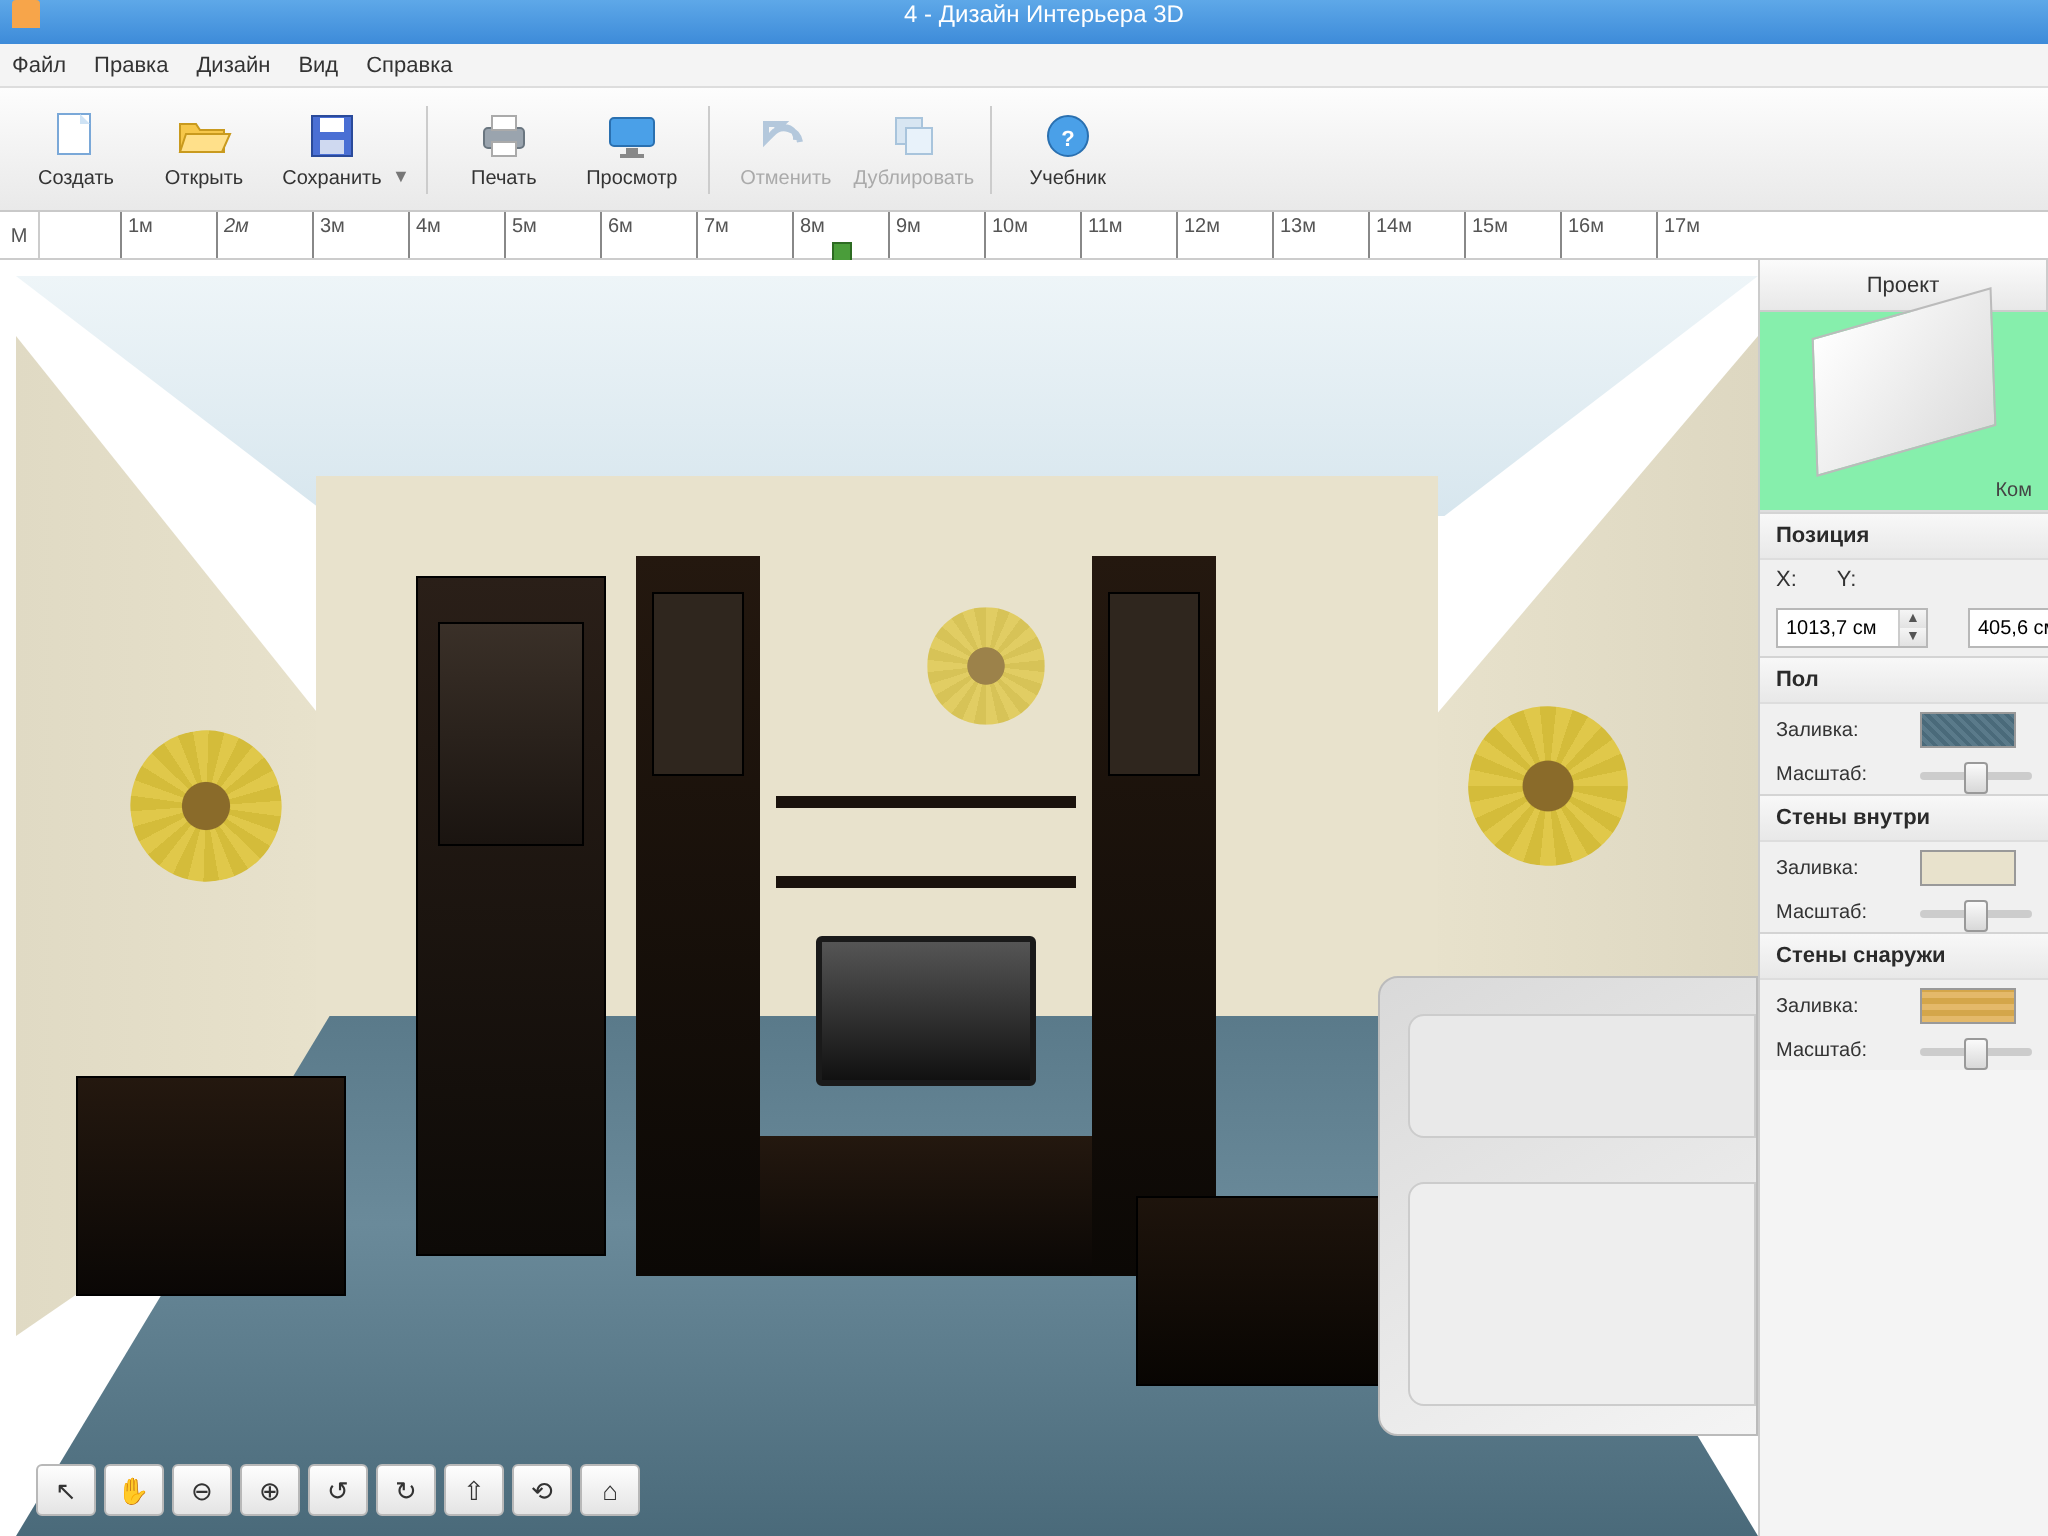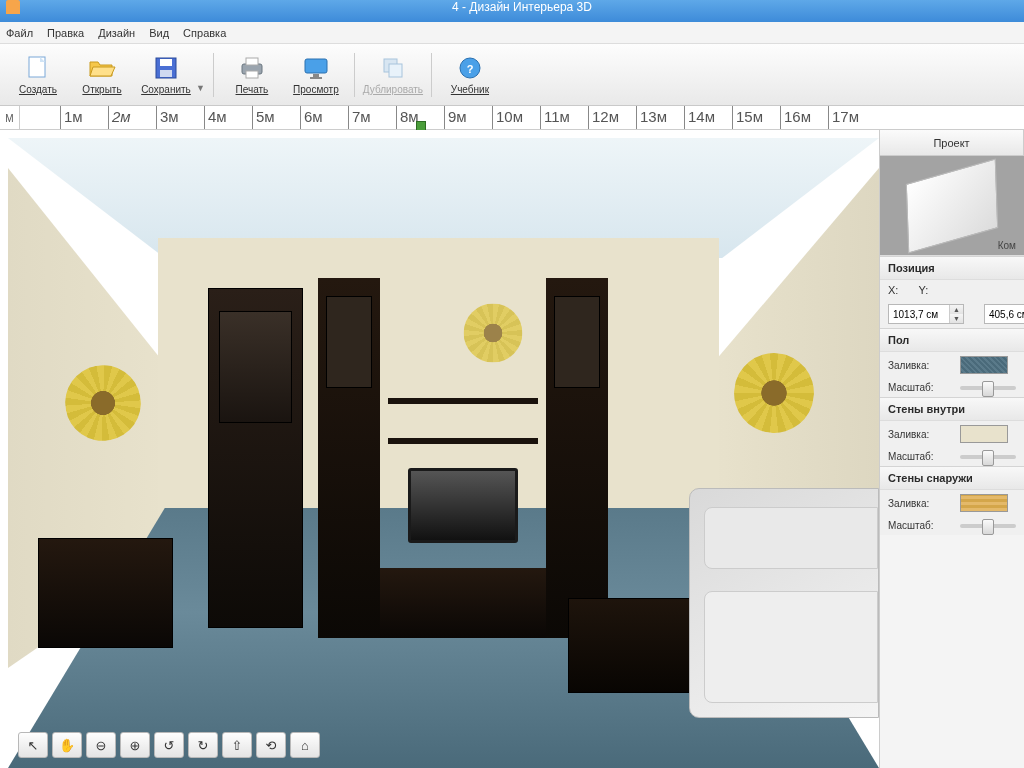--- a/index.html
+++ b/index.html
@@ -9,30 +9,30 @@
 .titlebar .home-icon { width: 14px; height: 14px; background: #f7a54a; border-radius: 2px 2px 0 0; position: relative; }
 .titlebar .home-icon::before { content:""; position:absolute; top:-6px; left:-1px; border-left:8px solid transparent; border-right:8px solid transparent; border-bottom:6px solid #f7a54a; }
 .titlebar .title { flex: 1; text-align: center; font-size: 12px; }
 
 .menubar { height: 22px; background: #f4f4f4; border-bottom: 1px solid #ddd; display: flex; align-items: center; padding: 0 6px; gap: 14px; }
 .menubar span { color: #333; }
 
 .toolbar { height: 62px; background: linear-gradient(#fdfdfd,#e9e9e9); border-bottom: 1px solid #c9c9c9; display: flex; align-items: center; padding: 0 8px; gap: 4px; }
 .tool-btn { display: flex; flex-direction: column; align-items: center; justify-content: center; width: 60px; height: 54px; border: 1px solid transparent; border-radius: 4px; cursor: pointer; }
 .tool-btn .ic { width: 28px; height: 28px; display: flex; align-items: center; justify-content: center; }
-.tool-btn .lbl { margin-top: 2px; color: #333; font-size: 10px; text-decoration: underline; }
+.tool-btn .lbl { margin-top: 2px; color: #333; font-size: 10px; }
 .tool-btn.dis .lbl { color: #aaa; }
 .tool-sep { width: 1px; height: 44px; background: #ccc; margin: 0 4px; }
 .drop-ar { color: #777; font-size: 9px; padding-top: 26px; margin-left: -4px; }
 
 .ruler { height: 24px; background: #fff; border-bottom: 1px solid #ccc; display: flex; align-items: flex-start; padding-left: 20px; position: relative; }
 .ruler .corner { position: absolute; left:0; top:0; width:20px; height:24px; border-right:1px solid #ccc; display:flex; align-items:center; justify-content:center; color:#555; font-size:10px; }
 .ruler .ticks { flex:1; position: relative; height: 100%; }
 .ruler .tick { position:absolute; top:0; height: 100%; border-left:1px solid #888; }
-.ruler .tick span { position:absolute; top:2px; left:3px; color:#555; font-size:15px; }
+.ruler .tick span { position:absolute; top:2px; left:3px; color:#555; font-size:10px; }
 .ruler .marker { position:absolute; bottom:-2px; width:10px; height:10px; background:#4a9d3a; border:1px solid #2d6b22; left: 416px; }
 
 .work { display:flex; height: calc(768px - 22px - 22px - 62px - 24px); }
 .canvas-wrap { flex:1; position:relative; background:#fff; display:flex; flex-direction:column; }
 .view3d { flex:1; margin:8px 0 0 8px; position:relative; overflow:hidden; }
 
 
 .room { position:absolute; inset:0; }
 .ceiling { position:absolute; top:0; left:0; right:0; height:120px; background:linear-gradient(#eef5f8,#d7e6ee); clip-path: polygon(0 0,100% 0,82% 100%,18% 100%); }
 .backwall { position:absolute; top:100px; left:150px; right:160px; bottom:200px; background:#e8e2cc; }
@@ -60,21 +60,21 @@
 .sofa { position:absolute; right:0; top:350px; width:190px; height:230px; background:linear-gradient(-30deg,#f4f4f4,#d9d9d9); border:1px solid #bbb; border-radius:10px 0 0 10px; }
 .sofa::before{content:"";position:absolute;top:18px;left:14px;right:0;height:60px;background:#e9e9e9;border-radius:8px 0 0 8px;border:1px solid #ccc;}
 .sofa::after{content:"";position:absolute;bottom:14px;left:14px;right:0;height:110px;background:#eee;border-radius:8px 0 0 8px;border:1px solid #ccc;}
 
 .viewtools { position:absolute; bottom:10px; left:18px; display:flex; gap:4px; }
 .vbtn { width:30px; height:26px; background:linear-gradient(#fefefe,#e4e4e4); border:1px solid #b8b8b8; border-radius:3px; display:flex; align-items:center; justify-content:center; cursor:pointer; font-size:13px; color:#333; }
 
 .side { width: 145px; background:#f4f4f4; border-left:1px solid #ccc; display:flex; flex-direction:column; overflow:hidden; }
 .side .tabs { height:26px; background:#e9e9e9; display:flex; border-bottom:1px solid #ccc;justify-content:flex-end; }
 .side .tab { flex:1; display:flex; align-items:center; justify-content:center; background:linear-gradient(#fbfbfb,#e8e8e8); border-right:1px solid #ccc; font-size:11px; color:#333; }
-.side .preview { height:100px; background:#a3a3a3; border-bottom:1px solid #ddd; display:flex; align-items:center; justify-content:center; position:relative; }
+.side .preview { height:100px; background:#86efac; border-bottom:1px solid #ddd; display:flex; align-items:flex-start; justify-content:center; position:relative; }
 .side .preview .shape { width:90px; height:70px; background:linear-gradient(135deg,#fff,#dcdcdc); transform: skewY(-14deg) rotate(-2deg); border:1px solid #bbb; }
 .side .preview .cap { position:absolute; bottom:4px; right:8px; color:#444; font-size:10px; }
 .panel { border-top:1px solid #d4d4d4; background:#f0f0f0; }
 .panel .hd { padding:5px 8px; font-weight:bold; color:#2a2a2a; background:linear-gradient(#f8f8f8,#e8e8e8); border-bottom:1px solid #ddd; font-size:11px; }
 .panel .row { display:flex; align-items:center; padding:4px 8px; gap:20px; }
 .panel .row .k { width:52px; color:#333; font-size:10px; }
 .spin { display:flex; align-items:center; border:1px solid #b8b8b8; background:#fff; height:20px; }
 .spin input { border:none; width:60px; height:18px; padding:0 4px; font-size:10px; outline:none; }
 .spin .ar { width:14px; display:flex; flex-direction:column; border-left:1px solid #ccc; }
 .spin .ar span { height:9px; font-size:7px; text-align:center; line-height:9px; color:#555; background:linear-gradient(#f5f5f5,#e2e2e2); }
@@ -149,20 +149,28 @@
           <rect x="2" y="3" width="22" height="14" rx="2" fill="#4aa0e8" stroke="#2a70b0"></rect>
           <rect x="10" y="18" width="6" height="3" fill="#888"></rect>
           <rect x="7" y="21" width="12" height="2" fill="#888"></rect>
         </svg>
       </div>
     <span class="lbl">Просмотр</span>
   </div>
   <div class="tool-sep"></div>
   <div class="tool-btn dis">
     <div class="ic">
+        <svg width="26" height="22">
+          <path d="M20 14 A8 8 0 0 0 6 10 L3 13 L3 5 L11 5 L8 8 A6 6 0 0 1 18 13" fill="none" stroke="#b4c8dc" stroke-width="3"></path>
+        </svg>
+      </div>
+    <span class="lbl">Отменить</span>
+  </div>
+  <div class="tool-btn dis">
+    <div class="ic">
         <svg width="24" height="24">
           <rect x="3" y="3" width="13" height="13" fill="#d8e6f2" stroke="#a8c4dc"></rect>
           <rect x="8" y="8" width="13" height="13" fill="#e8f2fa" stroke="#a8c4dc"></rect>
         </svg>
       </div>
     <span class="lbl">Дублировать</span>
   </div>
   <div class="tool-sep"></div>
   <div class="tool-btn">
     <div class="ic">

